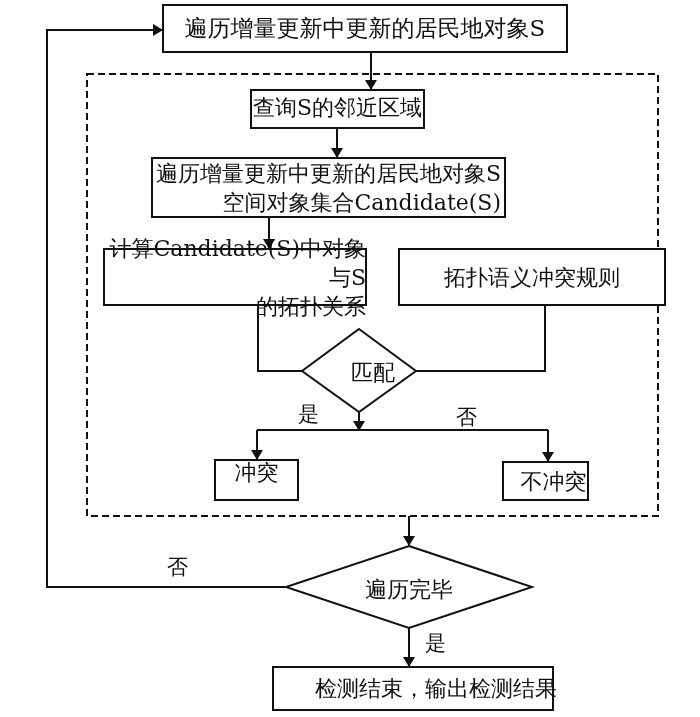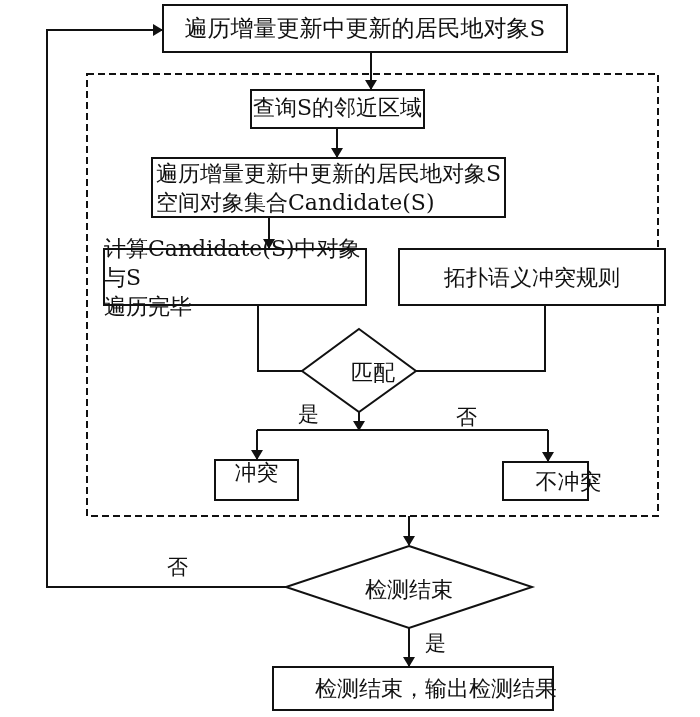--- a/index.html
+++ b/index.html
@@ -1,20 +1,20 @@
 <!DOCTYPE html>
 <html><head>
 <meta charset="utf-8">
 <style>
   html, body { margin: 0; padding: 0; background: #ffffff; }
   body { width: 700px; height: 717px; position: relative; overflow: hidden;
          font-family: "DejaVu Serif", "Liberation Serif", serif; color: #111; }
   svg { position: absolute; left: 0; top: 0; }
   .lbl { position: absolute; display: flex; align-items: center; justify-content: center;
-         text-align: left; font-size: 22px; line-height: 29px; color: #111; white-space: pre-line; }
+         text-align: right; font-size: 22px; line-height: 29px; color: #111; white-space: pre-line; }
   .free { position: absolute; font-size: 21px; color: #111; }
 </style>
 </head>
 <body>
 
 <svg width="700" height="717" viewBox="0 0 700 717">
   <defs>
     <marker id="arr" markerWidth="10" markerHeight="14" refX="9" refY="7" orient="auto" markerUnits="userSpaceOnUse">
       <path d="M0,1 L10,7 L0,13 Z" fill="#111"></path>
     </marker>
@@ -47,24 +47,24 @@
     <polyline points="286,587 47,587 47,30 162,30" marker-end="url(#arr)"></polyline>
     <line x1="409" y1="628" x2="409" y2="666" marker-end="url(#arr)"></line>
   </g>
 </svg>
 
 <div class="lbl" style="left:163px;top:5px;width:404px;height:47px;font-size:23px;">遍历增量更新中更新的居民地对象S</div>
 <div class="lbl" style="left:251px;top:90px;width:173px;height:34px;">查询S的邻近区域</div>
 <div class="lbl" style="left:152px;top:158px;width:353px;height:59px;">遍历增量更新中更新的居民地对象S
 空间对象集合Candidate(S)</div>
 <div class="lbl" style="left:104px;top:249px;width:262px;height:56px;">计算Candidate(S)中对象与S
-遍历完毕</div>
+的拓扑关系</div>
 <div class="lbl" style="left:399px;top:249px;width:266px;height:56px;">拓扑语义冲突规则</div>
 <div class="lbl" style="left:324px;top:355px;width:98px;height:34px;">匹配</div>
 <div class="lbl" style="left:215px;top:460px;width:83px;height:24px;">冲突</div>
-<div class="lbl" style="left:526px;top:462px;width:85px;height:38px;">不冲突</div>
-<div class="lbl" style="left:330px;top:572px;width:158px;height:34px;">检测结束</div>
+<div class="lbl" style="left:511px;top:462px;width:85px;height:38px;">不冲突</div>
+<div class="lbl" style="left:330px;top:572px;width:158px;height:34px;">遍历完毕</div>
 <div class="lbl" style="left:273px;top:667px;width:326px;height:43px;">检测结束，输出检测结果</div>
 
 <div class="free" style="left:298px;top:400px;">是</div>
 <div class="free" style="left:456px;top:403px;">否</div>
 <div class="free" style="left:167px;top:553px;">否</div>
 <div class="free" style="left:425px;top:629px;">是</div>
 
 </body></html>

